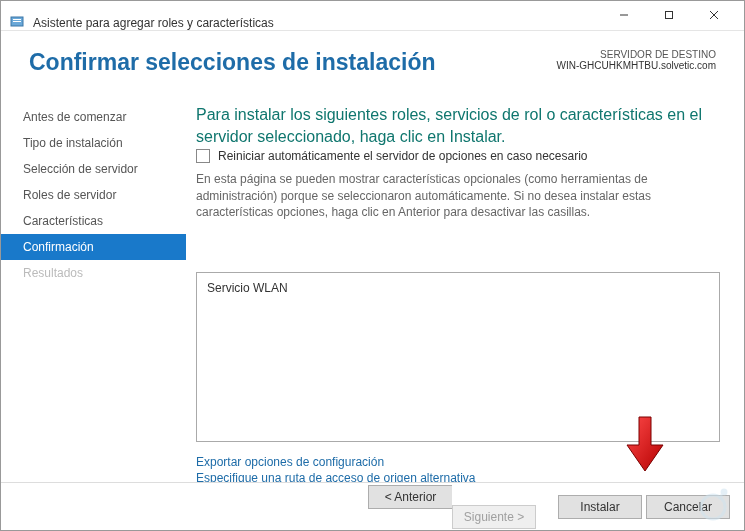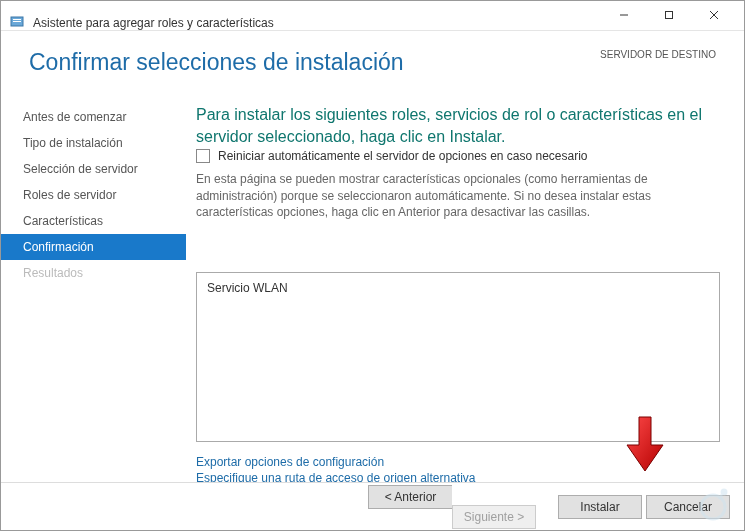--- a/index.html
+++ b/index.html
@@ -7,21 +7,21 @@
 
     .window { width: 745px; height: 531px; border: 1px solid #999; background: #fff; display: flex; flex-direction: column; }
 
     .titlebar { height: 30px; display: flex; align-items: flex-end; padding: 0 8px; border-bottom: 1px solid #e5e5e5; background: #fff; }
     .titlebar-icon { width: 16px; height: 16px; margin-right: 8px; display: flex; align-items: center; justify-content: center; }
     .titlebar-title { flex: 1; font-size: 12px; color: #333; }
     .titlebar-controls { display: flex; gap: 0; }
     .titlebar-btn { width: 45px; height: 30px; display: flex; align-items: center; justify-content: center; font-size: 14px; color: #333; }
 
     .header { padding: 18px 28px 14px 28px; display: flex; align-items: flex-start; justify-content: space-between; }
-    .header-title { font-size: 23px; color: #1e6ca8; font-weight: 400; }
+    .header-title { font-size: 23px; color: #1e6ca8; font-weight: 700; }
     .header-server { text-align: right; font-size: 10px; color: #666; }
     .header-server-label { color: #555; }
     .header-server-name { color: #333; }
 
     .body { flex: 1; display: flex; overflow: hidden; }
 
     .sidebar { width: 185px; padding: 14px 0; }
     .step { padding: 6px 22px; font-size: 12px; color: #555; cursor: pointer; }
     .step.past { color: #555; }
     .step.active { background: #1979ca; color: #fff; }
@@ -82,20 +82,21 @@
             <line x1="9" y1="1" x2="1" y2="9" stroke="#333" stroke-width="1"></line>
           </svg>
       </div>
     </div>
   </div>
 
   <div class="header">
     <div class="header-title">Confirmar selecciones de instalación</div>
     <div class="header-server">
       <div class="header-server-label">SERVIDOR DE DESTINO</div>
+      <div class="header-server-name">WIN-GHCUHKMHTBU.solvetic.com</div>
     </div>
   </div>
 
   <div class="body">
 
     <div class="sidebar">
 
     <div class="step past">Antes de comenzar</div>
         <div class="step past">Tipo de instalación</div>
         <div class="step past">Selección de servidor</div>

